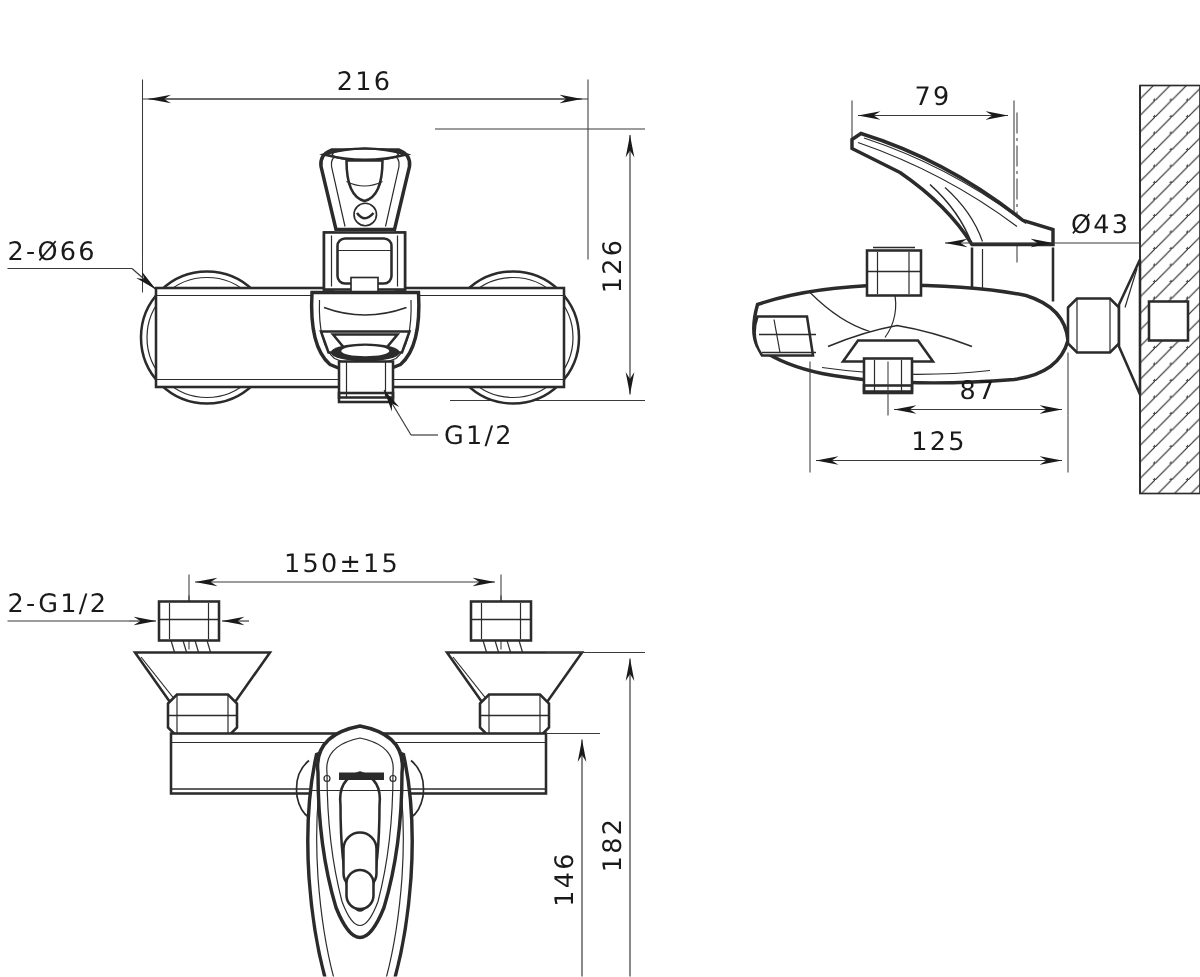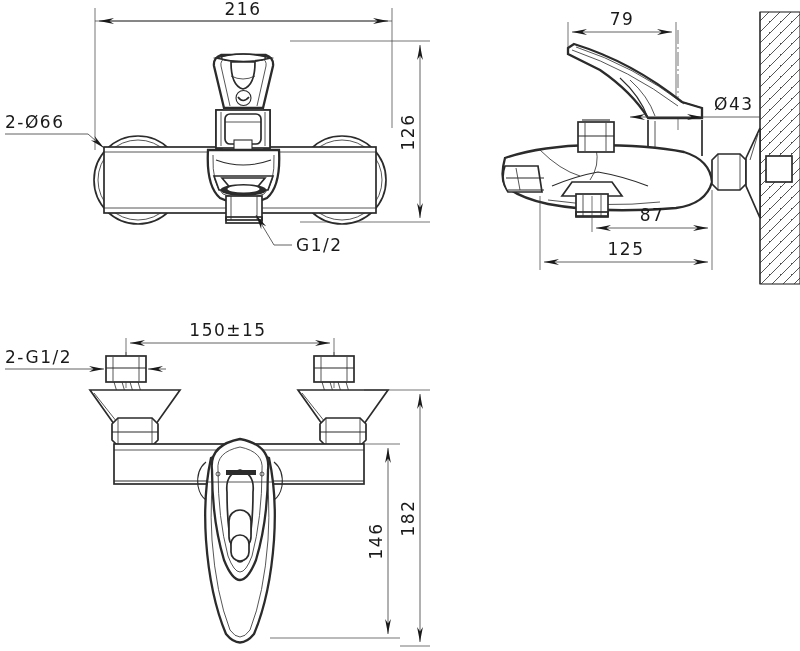--- a/index.html
+++ b/index.html
@@ -1,21 +1,21 @@
 <!DOCTYPE html>
 <html><head>
 <meta charset="utf-8">
 <title>Faucet Technical Drawing</title>
 <style>
   html,body{margin:0;padding:0;background:#ffffff;}
   body{
     font-family:"DejaVu Sans", sans-serif;
     width:800px;height:651px;overflow:hidden;position:relative;
   }
-  #sheet{position:relative;width:800px;height:501px;background:#fff;}
+  #sheet{position:relative;width:800px;height:501px;background:#fff;margin-top:45px;}
   #sheet svg{position:absolute;top:0;left:0;display:block;}
   .dimtext{
     font-family:"DejaVu Sans", sans-serif;
     font-size:17px;
     letter-spacing:1.5px;
     fill:#1a1a1a;
   }
   .ln{stroke:#2b2b2b;fill:none;}
   .thin{stroke-width:0.8;}
   .med{stroke-width:1.1;}

